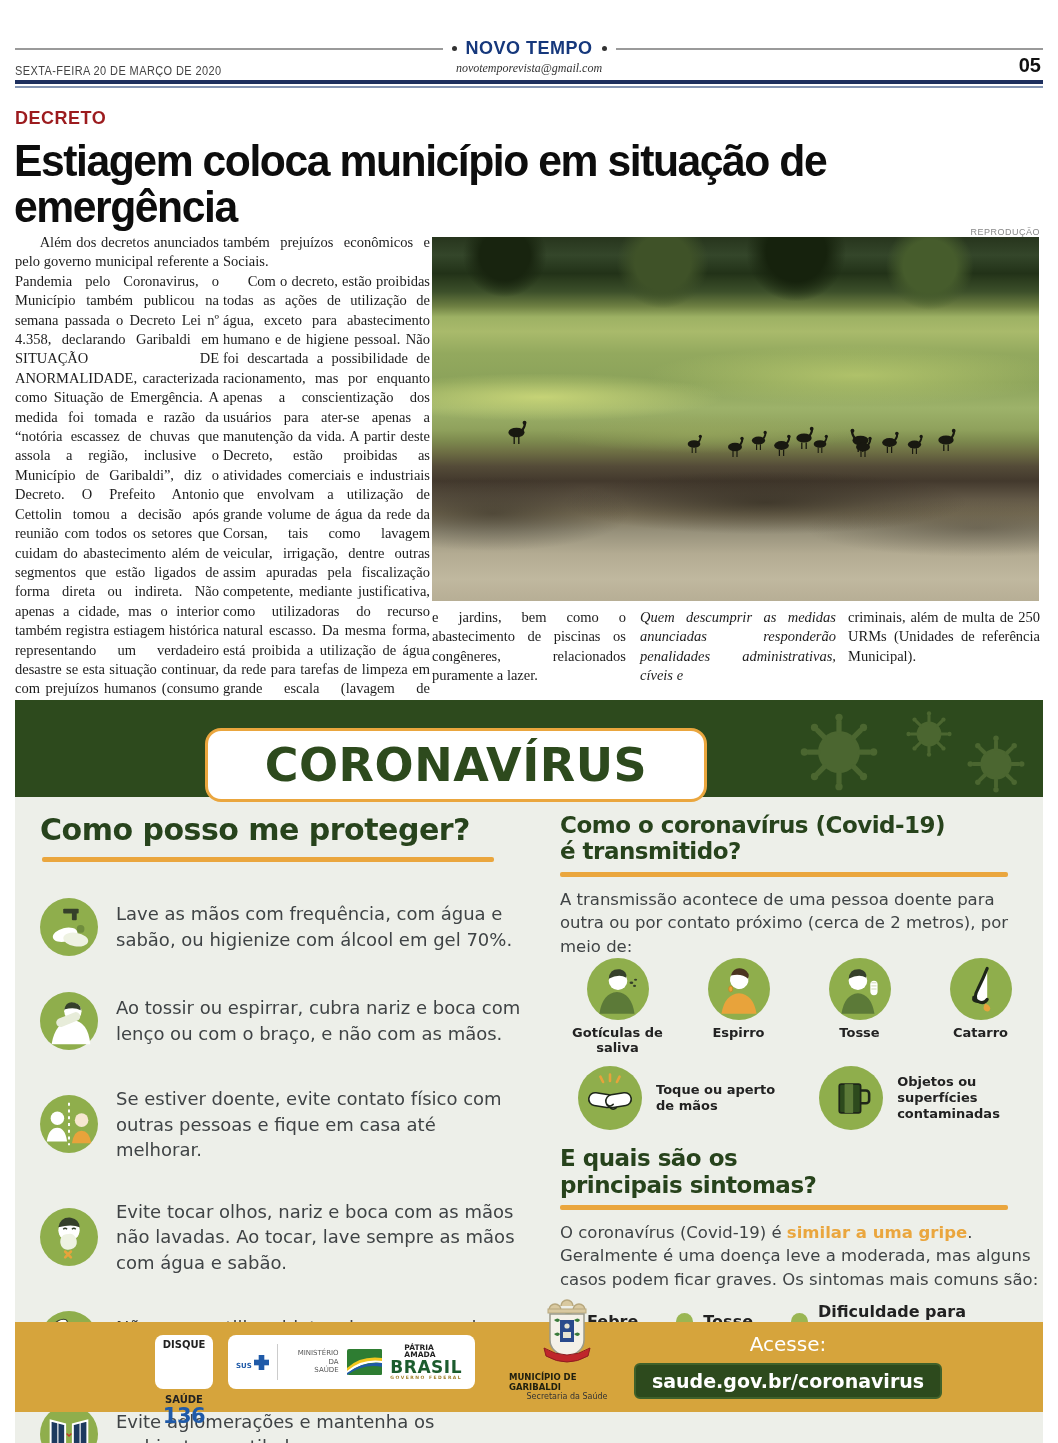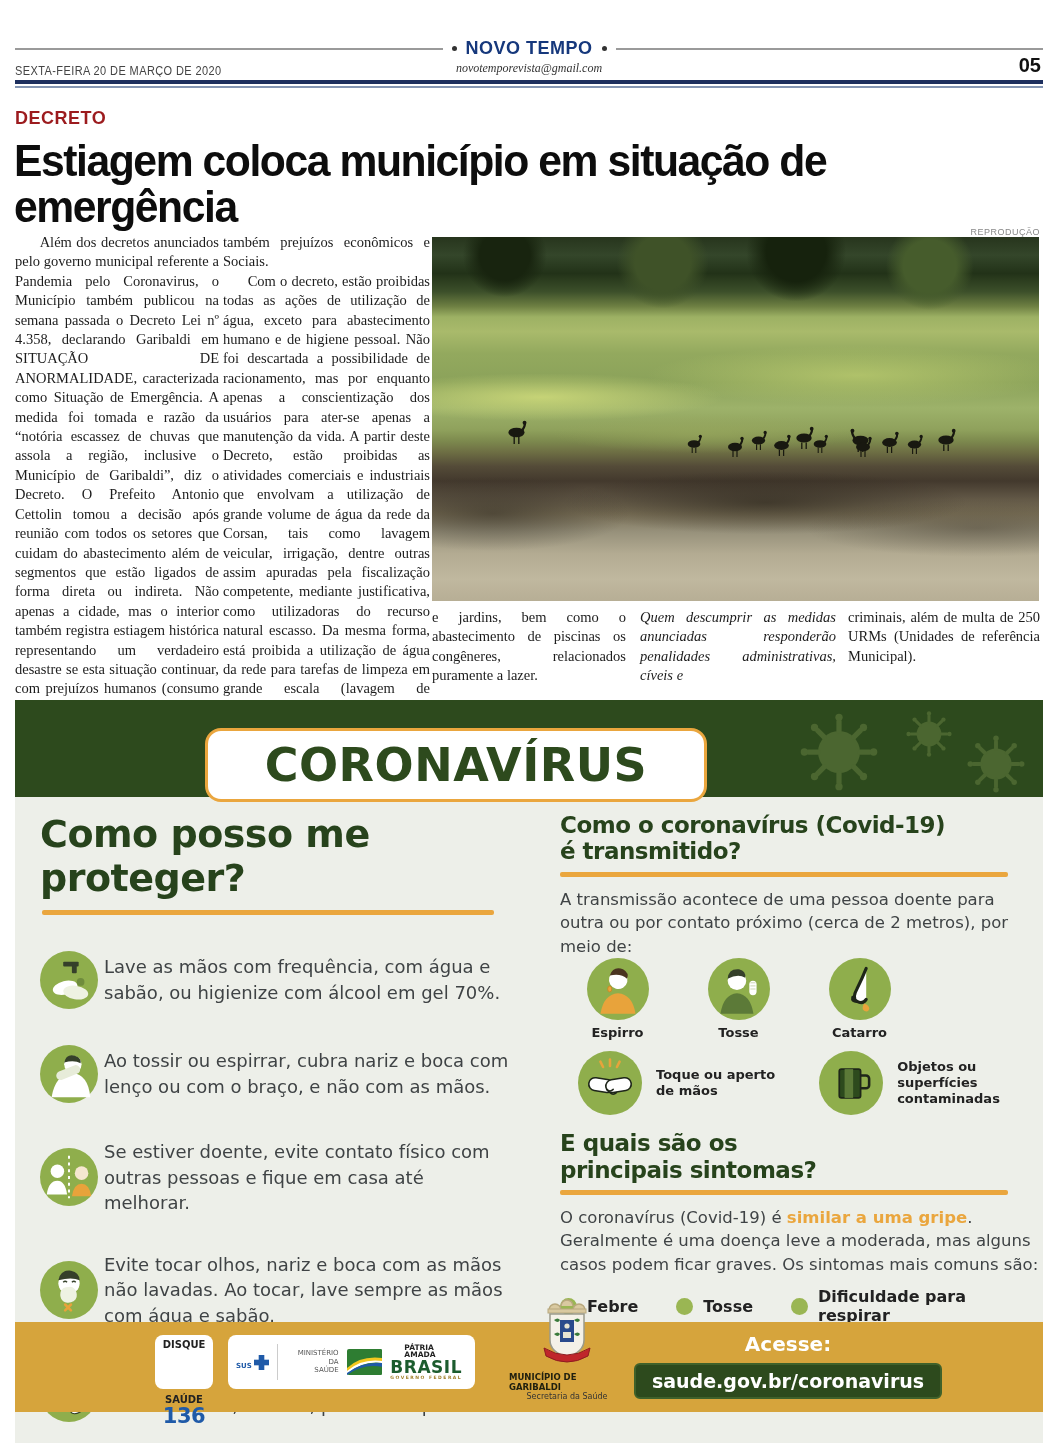--- a/index.html
+++ b/index.html
@@ -63,23 +63,23 @@
              border:3px solid #eaa63e;border-radius:16px;display:flex;align-items:center;
              justify-content:center;font-family:"DejaVu Sans",sans-serif;}
   .title-box span{font-size:46px;font-weight:800;color:#2d4a1d;letter-spacing:.5px;}
   .band-virus{position:absolute;right:12px;top:4px;}
 
   .ig{font-family:"DejaVu Sans",sans-serif;color:#3f4345;}
   .ig-h1{font-weight:800;color:#27431c;letter-spacing:-.5px;}
   .orange-bar{height:5px;background:#eaa63e;border-radius:2px;}
 
   .protect{position:absolute;left:25px;top:112px;width:510px;}
-  .protect .ig-h1{font-size:38px;}
+  .protect .ig-h1{font-size:30px;}
   .protect .orange-bar{width:452px;margin:10px 0 20px 2px;}
-  .p-item{display:flex;align-items:center;gap:6px;margin-bottom:17px;margin-top:36px;}
+  .p-item{display:flex;align-items:center;gap:18px;margin-bottom:17px;margin-top:36px;}
   .p-icon{flex:0 0 58px;}
   .p-text{font-size:18px;line-height:1.42;width:408px;}
 
   .trans{position:absolute;left:545px;top:112px;width:483px;}
   .trans .ig-h1{font-size:23px;line-height:1.15;}
   .trans .orange-bar{width:448px;margin:7px 0 11px 0;}
   .t-intro{font-size:16.5px;line-height:1.42;}
   .modes{display:flex;gap:6px;margin-bottom:11px;}
   .mode{width:115px;display:flex;flex-direction:column;align-items:center;}
   .mode-label{margin-top:5px;font-size:13px;font-weight:bold;color:#222;text-align:center;}
@@ -107,21 +107,21 @@
   .divider{width:1px;height:36px;background:#ccc;}
   .ministry{font-size:7px;color:#555;text-align:right;line-height:1.2;}
   .brand{display:flex;flex-direction:column;line-height:1;}
   .brand-top{font-size:7.5px;font-weight:bold;color:#222;padding-left:14px;}
   .brand-main{font-size:17px;font-weight:800;color:#1c5c2e;letter-spacing:.5px;}
   .brand-sub{font-size:4.5px;font-weight:bold;color:#a0802c;letter-spacing:1.5px;}
   .coat{position:absolute;left:494px;top:-24px;width:116px;display:flex;flex-direction:column;align-items:center;}
   .coat-t1{font-size:8.5px;font-weight:800;color:#21200f;margin-top:2px;}
   .coat-t2{font-size:8px;color:#333;}
   .access{position:absolute;left:642px;top:10px;width:262px;display:flex;flex-direction:column;align-items:center;gap:7px;}
-  .access-label{font-family:"DejaVu Sans",sans-serif;font-size:20px;font-weight:700;color:#fff;}
+  .access-label{font-family:"DejaVu Sans",sans-serif;font-size:20px;font-weight:400;color:#fff;}
   .url-box{background:#2d4a1d;border:2px solid #40612a;border-radius:6px;padding:5px 16px;
            font-family:"DejaVu Sans",sans-serif;font-size:19px;font-weight:800;color:#fff;}
 </style>
 </head>
 <body>
 
 <div class="page">
 
   <div class="abs mast-row">
     <span class="mast-rule"></span>
@@ -299,20 +299,32 @@
     <div class="trans">
       <div class="ig-h1 pre">Como o coronavírus (Covid-19)
 é transmitido?</div>
       <div class="orange-bar"></div>
       <div class="t-intro">A transmissão acontece de uma pessoa doente para outra ou por contato próximo (cerca de 2 metros), por meio de:</div>
 
       <div class="modes">
         <div class="mode">
           <svg width="62" height="62" viewBox="0 0 60 60">
             <circle cx="30" cy="30" r="30" fill="#8fae4c"></circle>
+            <path d="M12 54 Q15 34 29 33 Q43 34 46 54 Z" fill="#5c7a38"></path>
+            <circle cx="30" cy="22" r="9" fill="#ffffff"></circle>
+            <path d="M21 20 Q22 10 32 11 Q39 13 38 19 Q31 15 21 20 Z" fill="#35402a"></path>
+            <ellipse cx="43" cy="24" rx="1.8" ry="1.2" fill="#35402a"></ellipse>
+            <ellipse cx="47" cy="21" rx="1.5" ry="1" fill="#35402a"></ellipse>
+            <ellipse cx="46" cy="27" rx="1.5" ry="1" fill="#35402a"></ellipse>
+          </svg>
+          <div class="mode-label">Gotículas de saliva</div>
+        </div>
+        <div class="mode">
+          <svg width="62" height="62" viewBox="0 0 60 60">
+            <circle cx="30" cy="30" r="30" fill="#8fae4c"></circle>
             <path d="M13 54 Q16 35 30 34 Q44 35 47 54 Z" fill="#e8a33b"></path>
             <g transform="rotate(14 30 22)">
               <circle cx="30" cy="21" r="9" fill="#ffffff"></circle>
               <path d="M21 19 Q22 9 32 10 Q39 12 38 18 Q31 14 21 19 Z" fill="#4a3420"></path>
             </g>
             <ellipse cx="22" cy="30" rx="2" ry="2.8" fill="#e8a33b" stroke="#c8861f" stroke-width=".8"></ellipse>
           </svg>
           <div class="mode-label">Espirro</div>
         </div>
         <div class="mode">

